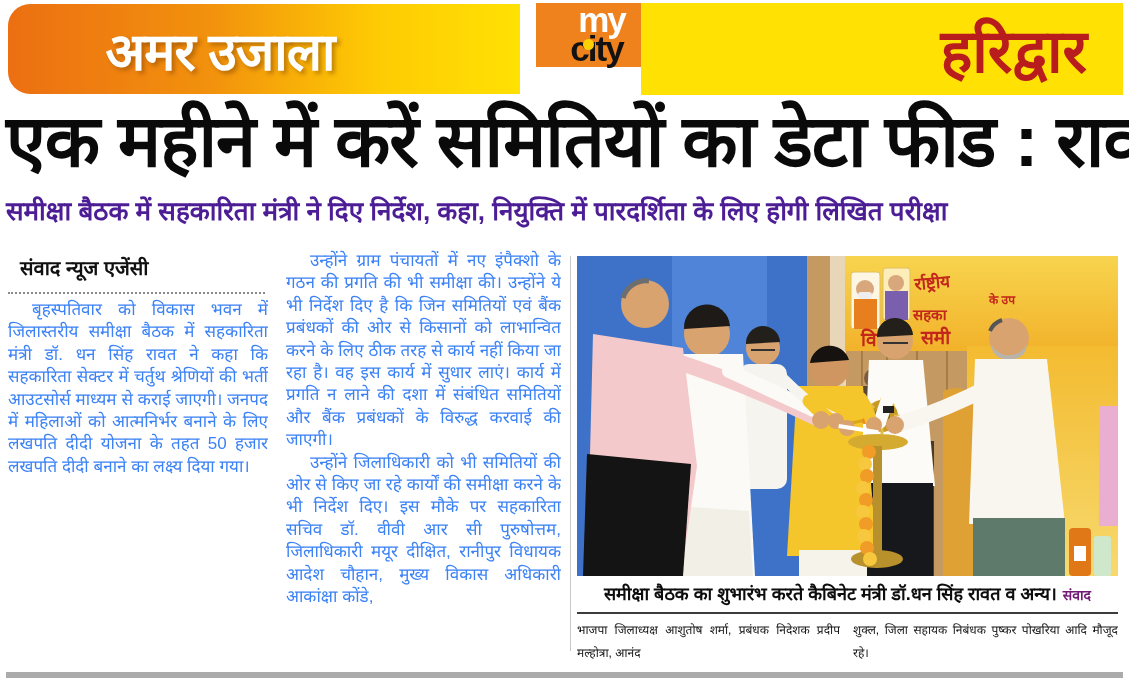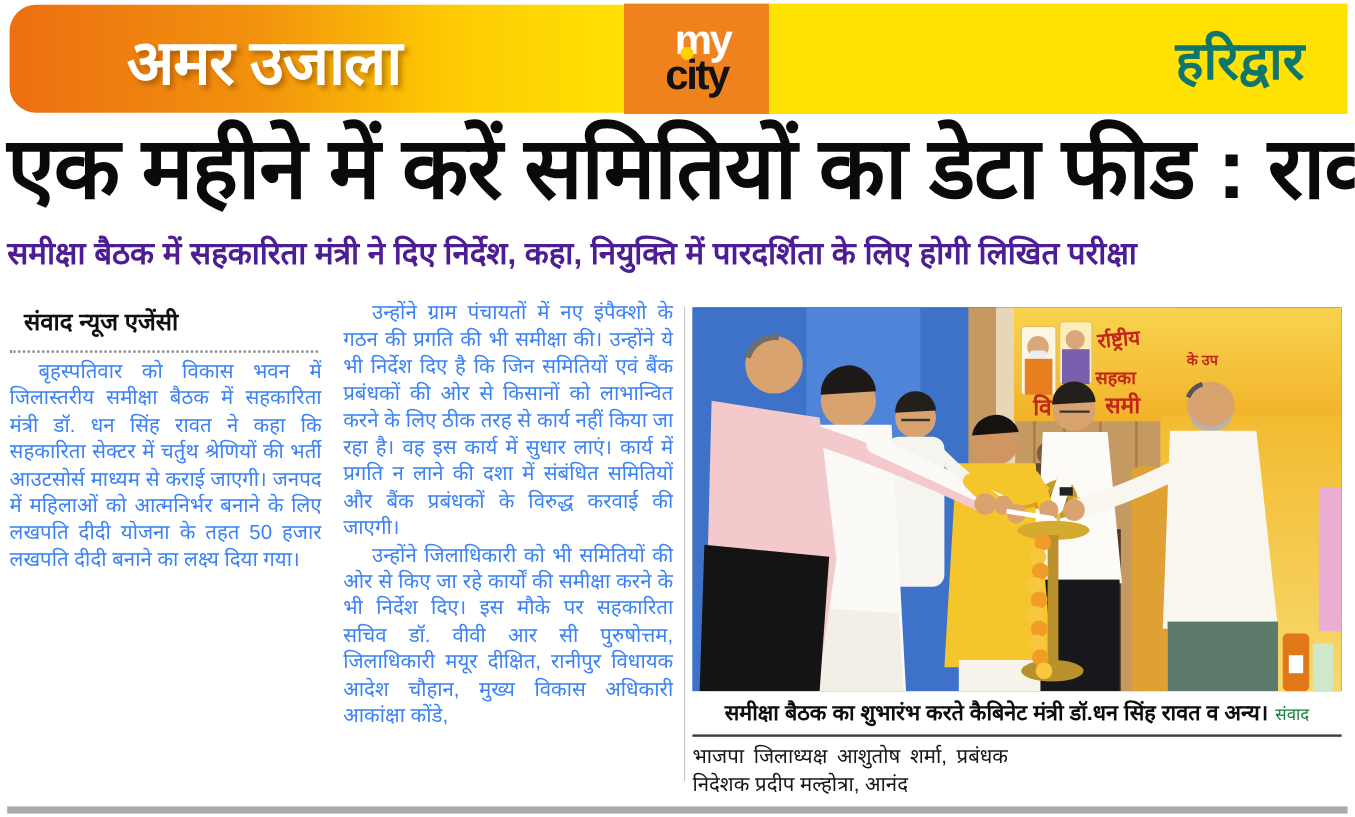--- a/index.html
+++ b/index.html
@@ -6,28 +6,28 @@
   body{font-family:"Liberation Sans","DejaVu Sans",sans-serif;}
   .page{position:relative;width:1129px;height:681px;background:#ffffff;overflow:hidden;}
 
   
   .au-pill{position:absolute;left:8px;top:4px;width:512px;height:90px;
     border-radius:22px 0 0 22px;
     background:linear-gradient(90deg,#ec6f12 0%,#f2920d 40%,#fecb03 72%,#ffe103 100%);
     display:flex;align-items:center;justify-content:center;padding-right:88px;box-sizing:border-box;}
   .au-pill span{font-size:52px;font-weight:800;color:#ffffff;letter-spacing:-1px;
     text-shadow:3px 3px 4px rgba(120,60,0,.45);white-space:nowrap;}
-  .mycity{position:absolute;left:520px;top:3px;width:121px;height:92px;background:#f0821d;
+  .mycity{position:absolute;left:536px;top:3px;width:121px;height:64px;background:#f0821d;
     display:flex;flex-direction:column;align-items:center;justify-content:center;line-height:.82;}
   .mc1{font-size:35px;font-weight:800;color:#ffffff;letter-spacing:-2px;margin-left:10px;}
   .mc2{font-size:35px;font-weight:800;color:#121212;letter-spacing:-2px;}
   .mc-dot{position:absolute;left:47px;top:36px;width:11px;height:11px;border-radius:50%;background:#ffd103;}
   .city-strip{position:absolute;left:641px;top:3px;width:482px;height:92px;background:#ffe103;
     display:flex;align-items:center;justify-content:flex-end;padding-right:36px;box-sizing:border-box;}
-  .city-strip span{font-size:44px;font-weight:800;color:#0f766e;white-space:nowrap;}
+  .city-strip span{font-size:60px;font-weight:800;color:#b91c1c;white-space:nowrap;}
 
   
   .headline{position:absolute;left:6px;top:100px;width:1119px;margin:0;
     font-size:72px;line-height:82px;font-weight:800;color:#0a0a0a;letter-spacing:-1px;white-space:nowrap;}
   .subheadline{position:absolute;left:6px;top:186px;width:1119px;margin:0;
     font-size:26px;line-height:50px;font-weight:700;color:#4c1d95;white-space:nowrap;}
   .byline{position:absolute;left:20px;top:254px;font-size:20px;font-weight:700;color:#101010;}
   .dotted-rule{position:absolute;left:8px;top:292px;width:257px;border-top:2px dotted #8a8a8a;}
 
   
@@ -36,25 +36,25 @@
   .col p.indent{text-indent:24px;}
   .col1{left:8px;top:299px;width:260px;height:350px;overflow:hidden;}
   .col2{left:286px;top:250px;width:275px;height:400px;overflow:hidden;}
   .lead{font-weight:800;}
   .vrule{position:absolute;left:570px;top:256px;width:1px;height:395px;background:#c8c8c8;}
 
   
   .photo{position:absolute;left:577px;top:256px;width:541px;height:320px;overflow:hidden;background:#3d72c8;}
   .caption{position:absolute;left:577px;top:581px;width:541px;text-align:center;color:#0d0d0d;}
   .cap-main{font-size:18px;font-weight:700;}
-  .cap-credit{font-size:14px;font-weight:400;margin-left:6px;color:#15803d;}
+  .cap-credit{font-size:14px;font-weight:700;margin-left:6px;color:#701a75;}
   .hrule{position:absolute;left:577px;top:612px;width:541px;border-top:2px solid #3c3c3c;}
 
   
-  .strip{position:absolute;top:619px;font-size:17px;line-height:23px;color:#161616;text-align:justify;font-weight:500;height:52px;overflow:hidden;}
+  .strip{position:absolute;top:619px;font-size:12px;line-height:23px;color:#161616;text-align:justify;font-weight:500;height:52px;overflow:hidden;}
   .strip-left{left:577px;width:263px;}
   .strip-right{left:853px;width:265px;}
   .bottom-bar{position:absolute;left:6px;top:672px;width:1117px;height:6px;background:#ababab;}
 </style>
 </head>
 <body>
 
 <div class="page">
 
   <div>
@@ -239,15 +239,16 @@
         <rect x="517" y="280" width="17" height="40" rx="3" fill="#cfe8cc"></rect>
       </g>
     </svg>
   </div>
 
   <div class="caption">
     <span class="cap-main">समीक्षा बैठक का शुभारंभ करते कैबिनेट मंत्री डॉ.धन सिंह रावत व अन्य।</span><span class="cap-credit">संवाद</span>
   </div>
   <div class="hrule"></div>
   <div class="strip strip-left">भाजपा जिलाध्यक्ष आशुतोष शर्मा, प्रबंधक निदेशक प्रदीप मल्होत्रा, आनंद</div>
+  <div class="strip strip-right">शुक्ल, जिला सहायक निबंधक पुष्कर पोखरिया आदि मौजूद रहे।</div>
   <div class="bottom-bar"></div>
 
 </div>
 
 </body></html>

